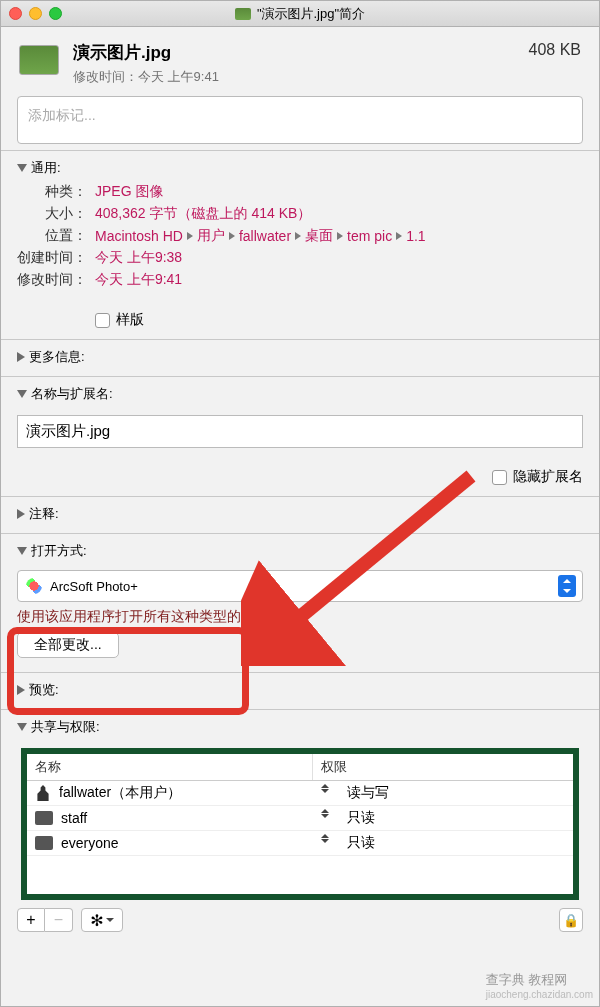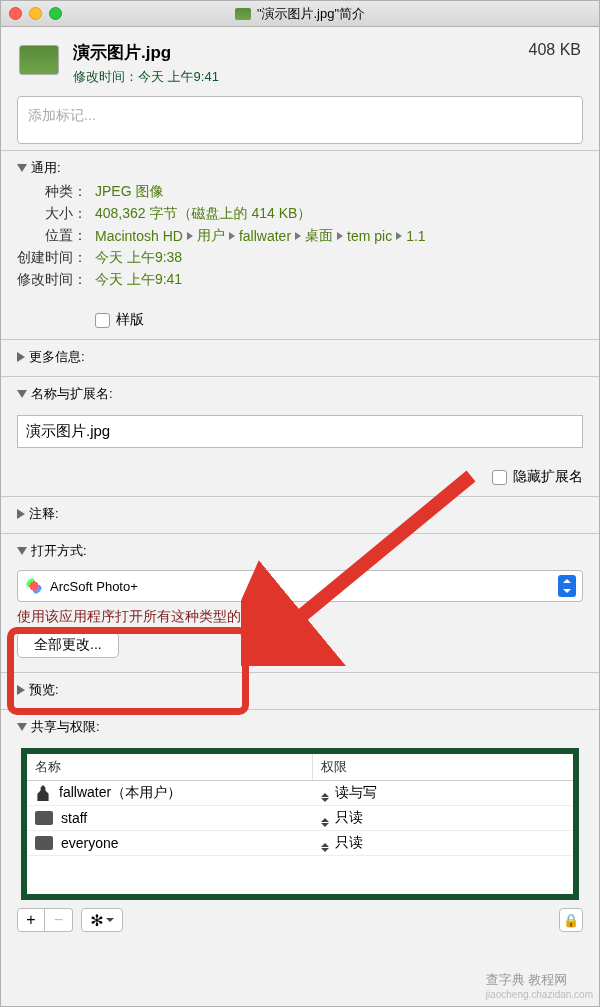--- a/index.html
+++ b/index.html
@@ -27,34 +27,34 @@
 .tl.yellow { background: #ffbe2f; border: 1px solid #e09e1b; }
 .tl.green { background: #2ac940; border: 1px solid #1ba82c; }
 .titlebar .center { position: absolute; left: 0; right: 0; text-align: center; pointer-events: none; font-size: 13px; display:flex; justify-content:center; align-items:center; gap:6px; }
 .icon-thumb-small { width: 16px; height: 12px; background: linear-gradient(#5a8a3a,#6fa54a); border-radius: 2px; display:inline-block; }
 .header {
   display: flex; align-items: flex-start; padding: 14px 18px 8px;
 }
 .thumb { width: 40px; height: 30px; background: linear-gradient(#5a8a3a,#6fa54a); border-radius: 3px; border: 1px solid #aaa; margin-right: 14px; margin-top:4px; }
 .header-main { flex:1; }
 .header-main .fname { font-size: 17px; font-weight: 600; }
-.header-main .mt { font-size: 13px; color: #14532d; margin-top: 4px; }
+.header-main .mt { font-size: 13px; color: #737373; margin-top: 4px; }
 .header-size { font-size: 16px; color: #333; }
 .tagbox {
   margin: 2px 16px 6px; background: #fff; border: 1px solid #bbb; border-radius: 4px;
   padding: 10px 10px; min-height: 48px; color: #aaa; font-size: 14px;
 }
 .section { border-top: 1px solid #c8c8c8; padding: 4px 16px 6px; }
 .sec-header { display:flex; align-items:center; gap:4px; padding: 4px 0 4px; cursor: default; }
 .triangle-down, .triangle-right { width:0; height:0; display:inline-block; }
 .triangle-down { border-left:5px solid transparent; border-right:5px solid transparent; border-top:8px solid #6a6a6a; }
 .triangle-right { border-top:5px solid transparent; border-bottom:5px solid transparent; border-left:8px solid #6a6a6a; }
 .kv { display:flex; padding:2px 0; font-size:14px; }
 .kv .k { width: 70px; text-align:right; margin-right:8px; color:#333; }
-.kv .v { color:#4d7c0f; }
+.kv .v { color:#be185d; }
 .chk { display:flex; align-items:center; gap:6px; margin:20px 0 4px 78px; font-size:14px; }
 .chkbox { width:15px; height:15px; border:1px solid #999; border-radius:3px; background:#fff; }
 .breadcrumb { display:flex; align-items:center; flex-wrap:wrap; gap:4px; }
 .tri-sep { width:0; height:0; border-top:4px solid transparent; border-bottom:4px solid transparent; border-left:6px solid #7a7a7a; display:inline-block; }
 .textfield { margin:8px 0; padding:6px 8px; background:#fff; border:1px solid #bbb; font-size:15px; }
 .select-row { margin:6px 0 4px; }
 .select {
   display:flex; align-items:center; justify-content:space-between;
   background:#fff; border:1px solid #bbb; border-radius:4px; padding:4px 6px 4px 8px;
 }
@@ -78,21 +78,21 @@
   margin:8px 4px; border:6px solid #14532d; background:#fff;
 }
 .perms-header { display:flex; background:#fff; border-bottom:1px solid #ccc; }
 .perms-header .col { padding:4px 8px; font-size:13px; color:#333; }
 .col-name { flex:1; border-right:1px solid #e0e0e0; }
 .col-priv { width: 260px; }
 .perms-row { display:flex; border-bottom:1px solid #eee; }
 .perms-row:last-child { border-bottom:none; }
 .perms-row .cell { padding:3px 8px; font-size:14px; display:flex; align-items:center; gap:8px; }
 .perms-row .cell.name { flex:1; }
-.perms-row .cell.priv { width:260px; display:flex; align-items:flex-end; gap:6px; }
+.perms-row .cell.priv { width:260px; display:flex; align-items:flex-start; gap:18px; }
 .person-icon { width:16px; height:16px; background:#333; clip-path: polygon(50% 0%, 65% 15%, 65% 35%, 85% 55%, 85% 100%, 15% 100%, 15% 55%, 35% 35%, 35% 15%); border-radius:2px; }
 .group-icon { width:18px; height:14px; background:#555; border-radius:2px; }
 .updown { display:inline-flex; flex-direction:column; gap:1px; }
 .updown .up { width:0; height:0; border-left:4px solid transparent; border-right:4px solid transparent; border-bottom:4px solid #444; }
 .updown .down { width:0; height:0; border-left:4px solid transparent; border-right:4px solid transparent; border-top:4px solid #444; }
 .perms-body-space { height:38px; }
 .toolbar { display:flex; gap:8px; margin:6px 0; align-items:center; }
 .sqbtn { width:28px; height:24px; border:1px solid #bbb; border-radius:4px; background:#fff; display:flex; align-items:center; justify-content:center; font-size:16px; }
 .gear { display:flex; align-items:center; gap:2px; }
 .annotation {

